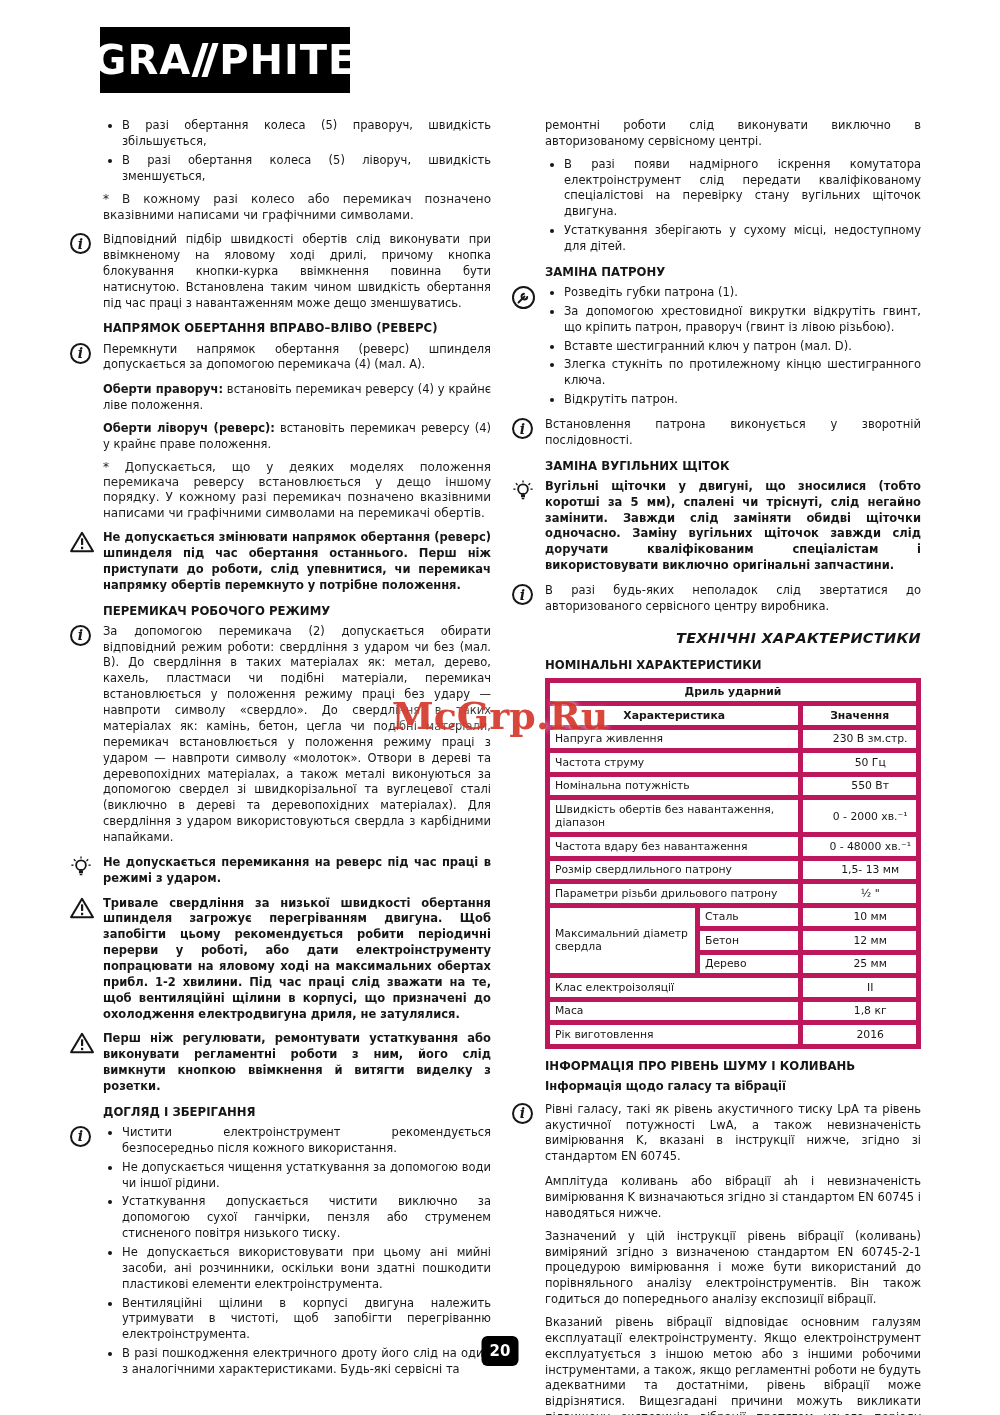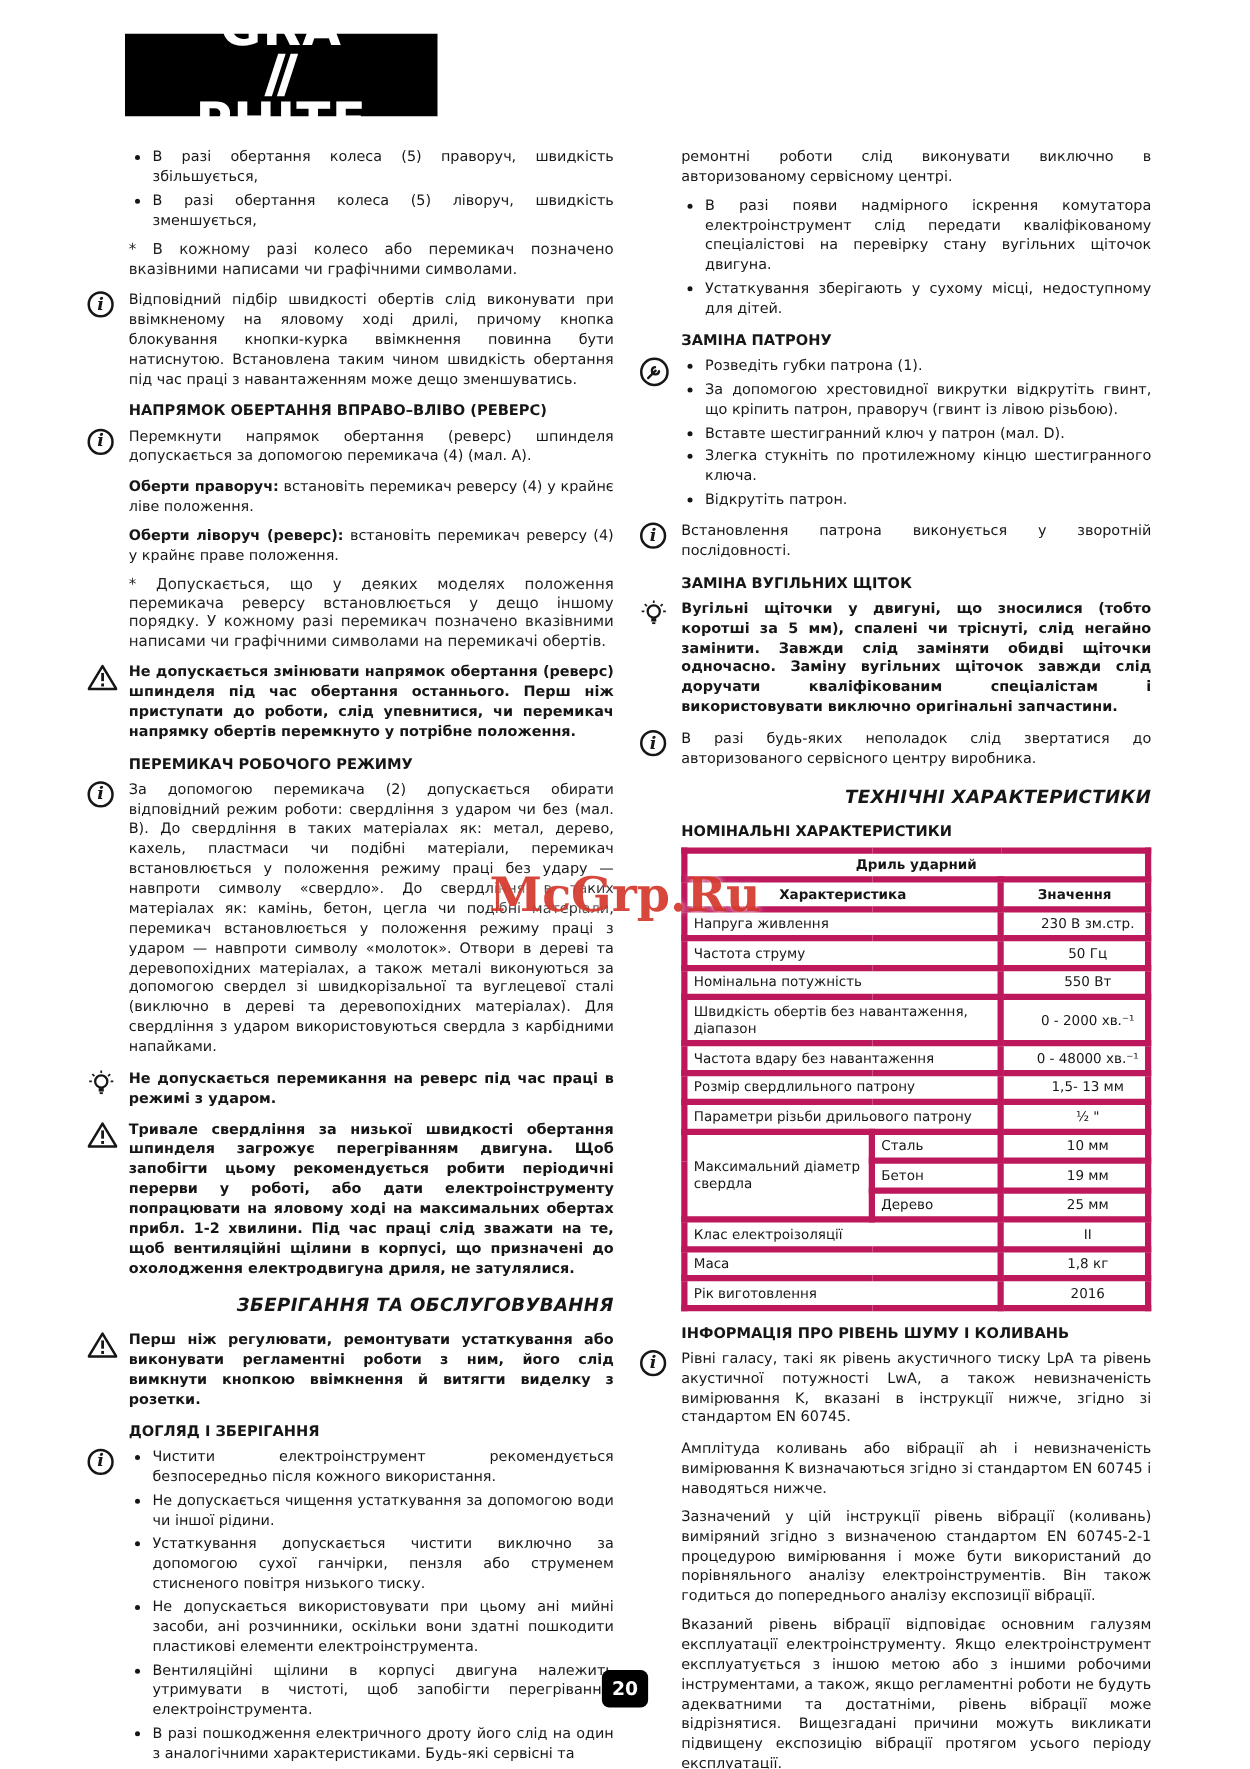--- a/index.html
+++ b/index.html
@@ -3,21 +3,21 @@
 <meta charset="utf-8">
 <style>
   * { margin:0; padding:0; box-sizing:border-box; }
   html,body { background:#ffffff; }
   .page {
     position:relative; width:1000px; height:1415px; background:#fff;
     font-family:"DejaVu Sans", sans-serif; color:#161616; overflow:hidden;
   }
   
   .logo { position:absolute; left:100px; top:27px; width:250px; height:66px;
-          background:#000; display:flex; align-items:center; justify-content:center;flex-direction:column; }
+          background:#000; display:flex; align-items:center; justify-content:center; }
   .logo-txt { color:#fff; font-weight:bold; font-size:40px; letter-spacing:1px; line-height:1; }
   .logo-slashes { display:inline-flex; margin:0 6px; gap:4px; }
   .logo-slashes i { display:block; width:6px; height:34px; background:#fff; transform:skewX(-18deg); }
 
   
   .col { position:absolute; top:118px; font-size:11.5px; line-height:1.38; }
   .col-left  { left:103px; width:388px; }
   .col-right { left:545px; width:376px; }
 
   p.para { margin-bottom:7px; text-align:justify; }
@@ -136,21 +136,20 @@
       <span class="icon">
         <svg width="24" height="22" viewBox="0 0 26 24">
             <path d="M13 2 L25 22 H1 Z" fill="none" stroke="#161616" stroke-width="2.2" stroke-linejoin="round"></path>
             <rect x="11.9" y="8" width="2.4" height="7.2" fill="#161616"></rect>
             <rect x="11.9" y="17.2" width="2.4" height="2.6" fill="#161616"></rect>
           </svg>
       </span>
       <p class="txt">Тривале свердління за низької швидкості обертання шпинделя загрожує перегріванням двигуна. Щоб запобігти цьому рекомендується робити періодичні перерви у роботі, або дати електроінструменту попрацювати на яловому ході на максимальних обертах прибл. 1-2 хвилини. Під час праці слід зважати на те, щоб вентиляційні щілини в корпусі, що призначені до охолодження електродвигуна дриля, не затулялися.</p>
     </div>
 
-    <h2 class="ch">ЗБЕРІГАННЯ ТА ОБСЛУГОВУВАННЯ</h2>
 
     <div class="iconblock boldtxt">
       <span class="icon">
         <svg width="24" height="22" viewBox="0 0 26 24">
             <path d="M13 2 L25 22 H1 Z" fill="none" stroke="#161616" stroke-width="2.2" stroke-linejoin="round"></path>
             <rect x="11.9" y="8" width="2.4" height="7.2" fill="#161616"></rect>
             <rect x="11.9" y="17.2" width="2.4" height="2.6" fill="#161616"></rect>
           </svg>
       </span>
       <p class="txt">Перш ніж регулювати, ремонтувати устаткування або виконувати регламентні роботи з ним, його слід вимкнути кнопкою ввімкнення й витягти виделку з розетки.</p>
@@ -275,21 +274,21 @@
             <td colspan="2">Параметри різьби дрильового патрону</td>
             <td class="t-val">½ "</td>
           </tr>
         <tr>
           <td rowspan="3">Максимальний діаметр свердла</td>
           <td>Сталь</td>
           <td class="t-val">10 мм</td>
         </tr>
         <tr>
           <td>Бетон</td>
-          <td class="t-val">19 мм</td>
+          <td class="t-val">12 мм</td>
         </tr>
         <tr>
           <td>Дерево</td>
           <td class="t-val">25 мм</td>
         </tr>
         <tr>
             <td colspan="2">Клас електроізоляції</td>
             <td class="t-val">II</td>
           </tr>
         <tr>
@@ -297,20 +296,21 @@
             <td class="t-val">1,8 кг</td>
           </tr>
         <tr>
             <td colspan="2">Рік виготовлення</td>
             <td class="t-val">2016</td>
           </tr>
       </tbody>
     </table>
 
     <h3 class="h">ІНФОРМАЦІЯ ПРО РІВЕНЬ ШУМУ І КОЛИВАНЬ</h3>
+    <p class="para bold-line">Інформація щодо галасу та вібрації</p>
 
     <div class="iconblock">
       <span class="icon icon-info">i</span>
       <p class="txt">Рівні галасу, такі як рівень акустичного тиску LpA та рівень акустичної потужності LwA, а також невизначеність вимірювання K, вказані в інструкції нижче, згідно зі стандартом EN 60745.</p>
     </div>
 
     <p class="para">Амплітуда коливань або вібрації ah і невизначеність вимірювання K визначаються згідно зі стандартом EN 60745 і наводяться нижче.</p>
     <p class="para">Зазначений у цій інструкції рівень вібрації (коливань) виміряний згідно з визначеною стандартом EN 60745-2-1 процедурою вимірювання і може бути використаний до порівняльного аналізу електроінструментів. Він також годиться до попереднього аналізу експозиції вібрації.</p>
     <p class="para">Вказаний рівень вібрації відповідає основним галузям експлуатації електроінструменту. Якщо електроінструмент експлуатується з іншою метою або з іншими робочими інструментами, а також, якщо регламентні роботи не будуть адекватними та достатніми, рівень вібрації може відрізнятися. Вищезгадані причини можуть викликати підвищену експозицію вібрації протягом усього періоду експлуатації.</p>
     <p class="para">Для ретельного визначення експозиції вібрації слід взяти до уваги періоди, коли електроінструмент вимкнений або коли він ввімкнений, але не використовується у роботі. Таким чином, сумарна експозиція вібрації може виявитися суттєво</p>

